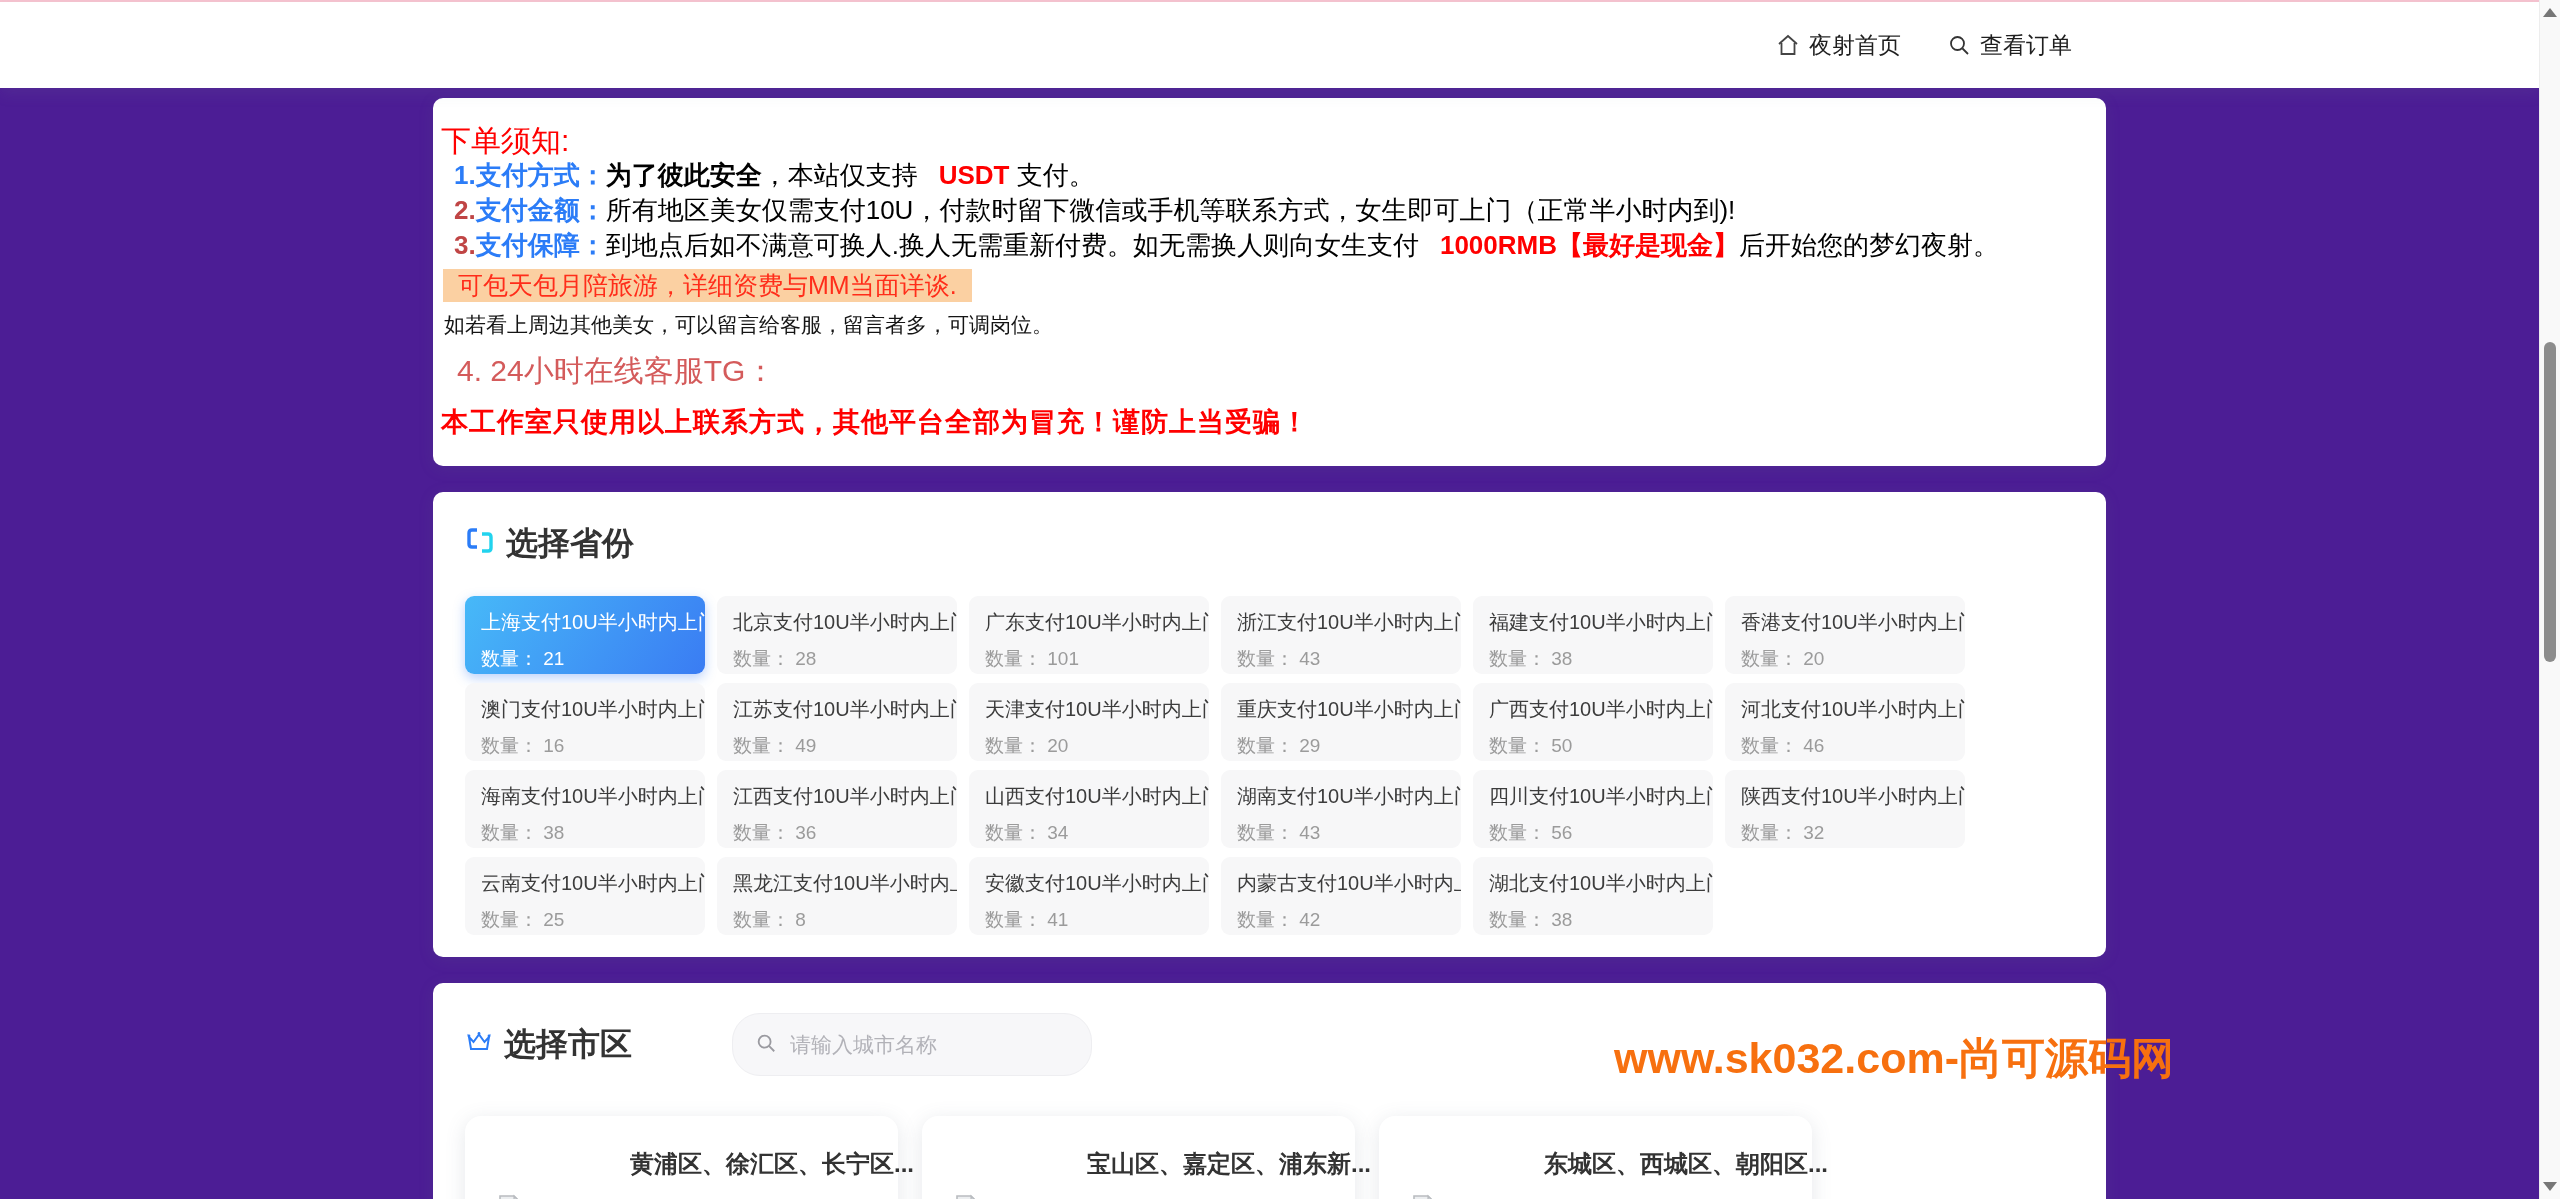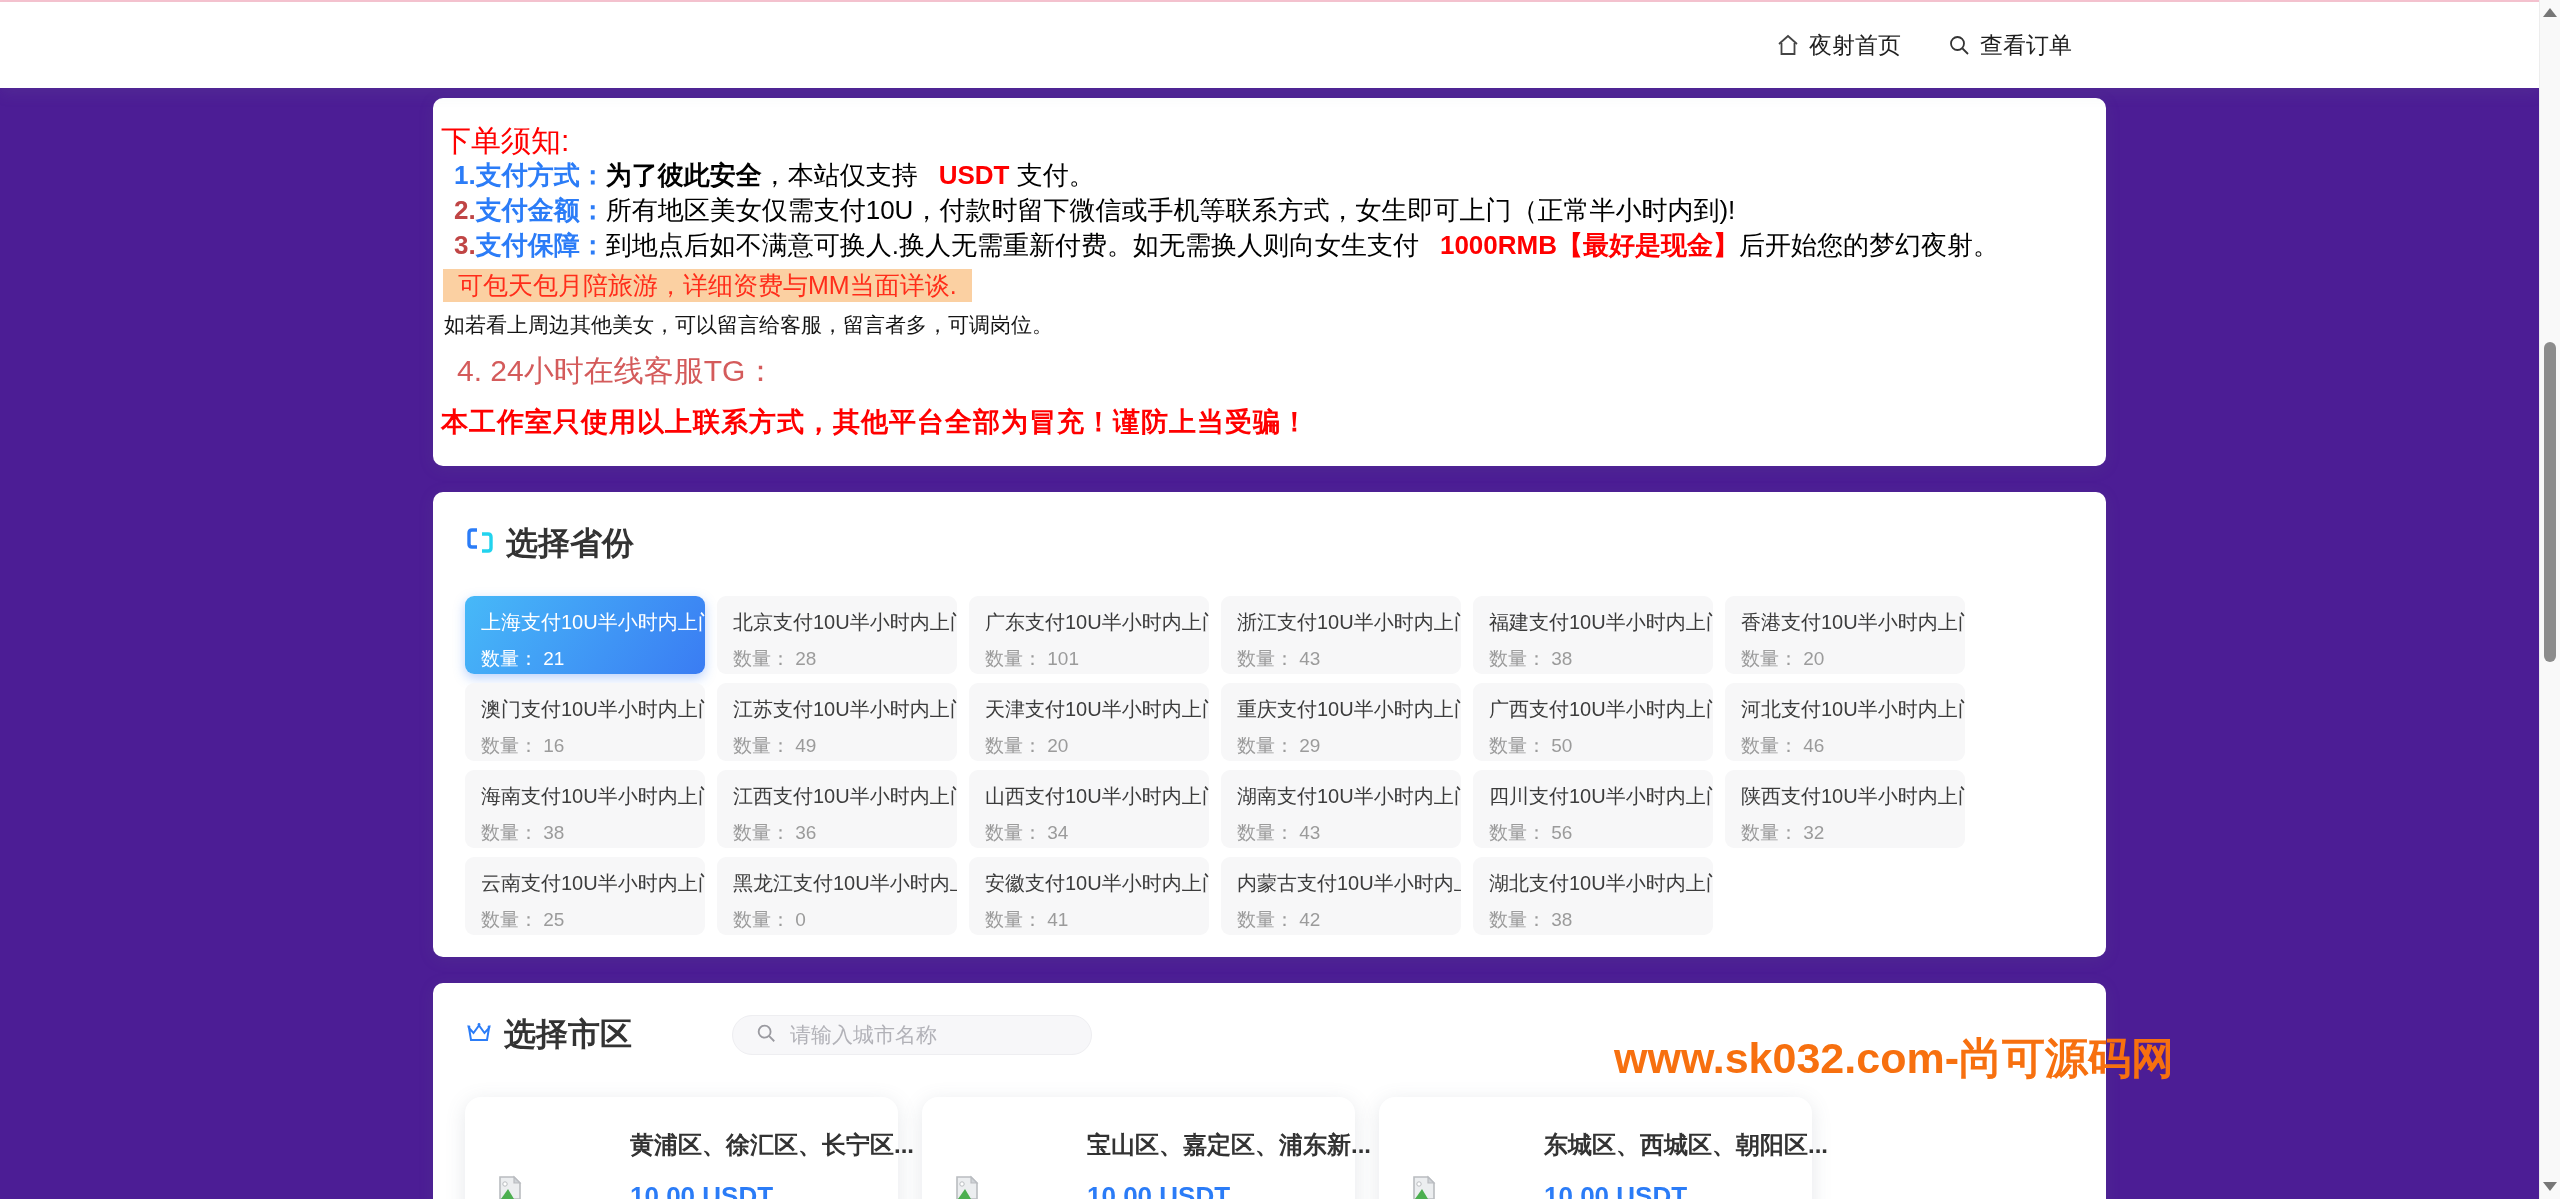--- a/index.html
+++ b/index.html
@@ -46,21 +46,21 @@
           box-sizing:border-box;cursor:pointer;overflow:hidden;}
   .p-title{font-size:20px;color:#3c3c3c;white-space:nowrap;}
   .p-count{font-size:19px;color:#9b9b9b;margin-top:10px;}
   .p-card.selected{background:linear-gradient(125deg,#47b9f8 0%,#3a7cf3 100%);
                    box-shadow:0 4px 12px rgba(58,124,243,.35);}
   .p-card.selected .p-title,.p-card.selected .p-count{color:#fff;}
 
   
   .district-card{padding:30px 32px 60px;box-sizing:border-box;}
   .d-header{display:flex;align-items:center;}
-  .searchbox{margin-left:100px;width:360px;height:40px;border-radius:28px;background:#f7f7f9;
+  .searchbox{margin-left:100px;width:360px;height:63px;border-radius:28px;background:#f7f7f9;
              border:1px solid #eeeef1;display:flex;align-items:center;gap:11px;
              padding:0 22px;box-sizing:border-box;}
   .searchbox input{border:none;background:transparent;outline:none;width:100%;
                    font-size:21px;color:#333;font-family:inherit;}
   .searchbox input::placeholder{color:#b2b2b8;}
   .d-row{margin-top:40px;display:flex;gap:24px;}
   .d-item{width:433px;height:186px;background:#fff;border-radius:16px;
           box-shadow:0 4px 20px rgba(100,110,130,.16);box-sizing:border-box;
           position:relative;cursor:pointer;}
   .d-img{position:absolute;left:32px;top:78px;}
@@ -231,21 +231,21 @@
     <div class="p-count">数量： 32</div>
   </div>
 
   <div class="p-card">
     <div class="p-title">云南支付10U半小时内上门</div>
     <div class="p-count">数量： 25</div>
   </div>
 
   <div class="p-card">
     <div class="p-title">黑龙江支付10U半小时内上门</div>
-    <div class="p-count">数量： 0</div>
+    <div class="p-count">数量： 8</div>
   </div>
 
   <div class="p-card">
     <div class="p-title">安徽支付10U半小时内上门</div>
     <div class="p-count">数量： 41</div>
   </div>
 
   <div class="p-card">
     <div class="p-title">内蒙古支付10U半小时内上门</div>
     <div class="p-count">数量： 42</div>

